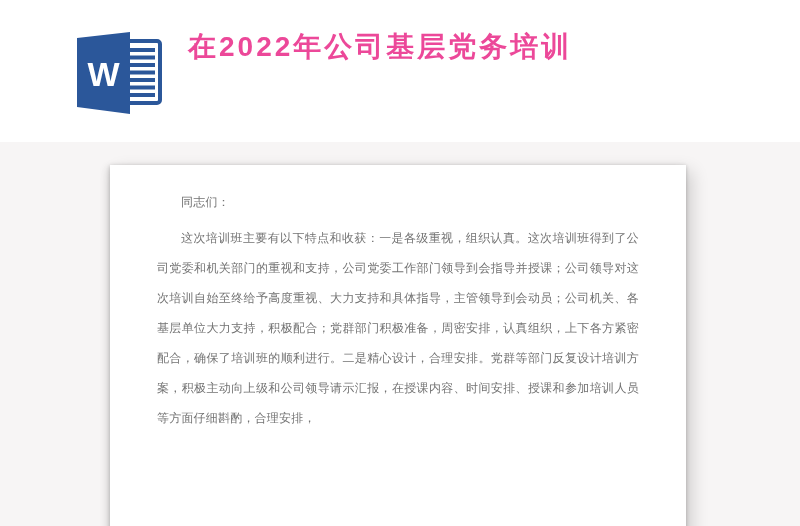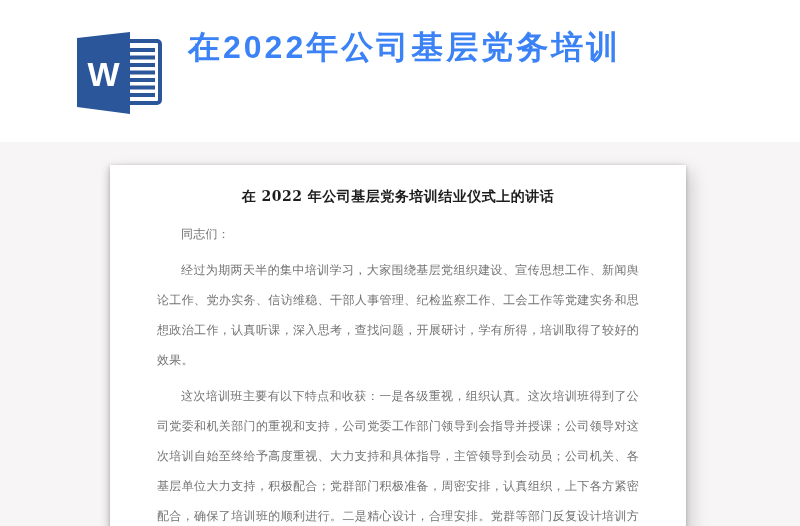--- a/index.html
+++ b/index.html
@@ -17,25 +17,25 @@
     width: 800px; height: 142px;
     background: #ffffff;
   }
   .word-icon {
     position: absolute; left: 77px; top: 32px;
     width: 86px; height: 82px;
   }
   .page-title {
     position: absolute; left: 188px; top: 24px;
     margin: 0;
-    font-size: 32px;
+    font-size: 28px;
     line-height: 46px;
     font-weight: 700;
     letter-spacing: 3px;
-    color: #3b82f6;
+    color: #ec4899;
     font-family: "Liberation Sans", sans-serif;
   }
   .page-title .title-line { display: block; }
 
   
   .doc-area {
     position: absolute; top: 142px; left: 0;
     width: 800px; height: 384px;
     background: #f7f5f5;
   }
@@ -90,18 +90,16 @@
     <text x="26.5" y="54" font-size="34" font-weight="bold" fill="#ffffff" text-anchor="middle" font-family="Liberation Sans, sans-serif">W</text>
   </svg>
 
   <h1 class="page-title">
     <span class="title-line">在2022年公司基层党务培训</span>
   </h1>
 </div>
 
 <div class="doc-area">
   <div class="doc-page">
-    <div class="doc-title">在 2022 年公司基层党务培训结业仪式上的讲话</div>
     <p class="doc-par">同志们：</p>
-    <p class="doc-par">经过为期两天半的集中培训学习，大家围绕基层党组织建设、宣传思想工作、新闻舆论工作、党办实务、信访维稳、干部人事管理、纪检监察工作、工会工作等党建实务和思想政治工作，认真听课，深入思考，查找问题，开展研讨，学有所得，培训取得了较好的效果。</p>
     <p class="doc-par">这次培训班主要有以下特点和收获：一是各级重视，组织认真。这次培训班得到了公司党委和机关部门的重视和支持，公司党委工作部门领导到会指导并授课；公司领导对这次培训自始至终给予高度重视、大力支持和具体指导，主管领导到会动员；公司机关、各基层单位大力支持，积极配合；党群部门积极准备，周密安排，认真组织，上下各方紧密配合，确保了培训班的顺利进行。二是精心设计，合理安排。党群等部门反复设计培训方案，积极主动向上级和公司领导请示汇报，在授课内容、时间安排、授课和参加培训人员等方面仔细斟酌，合理安排，</p>
   </div>
 </div>
 
 </body></html>

